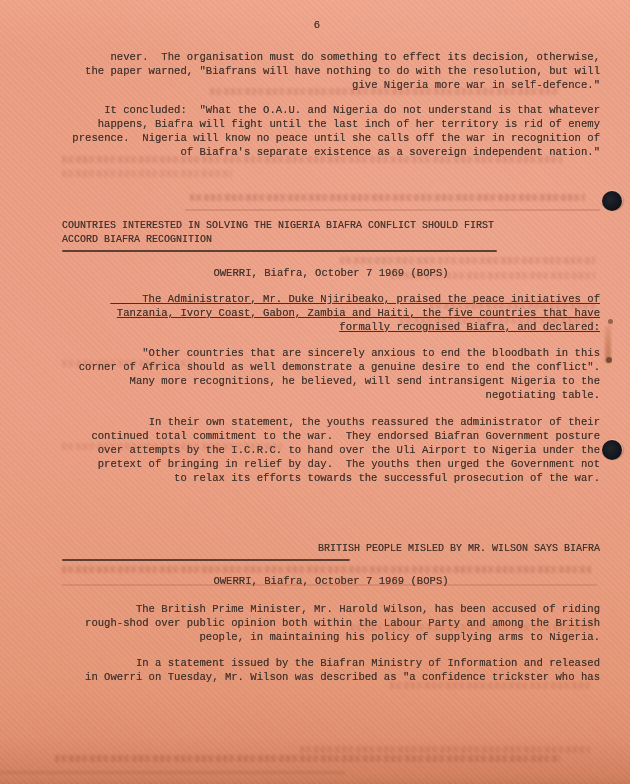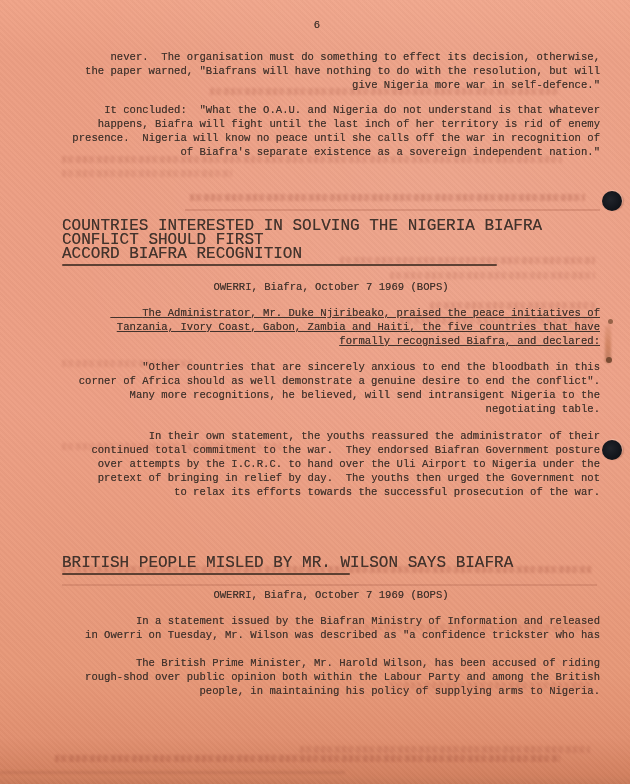--- a/index.html
+++ b/index.html
@@ -19,34 +19,34 @@
     color:#42332c;
     text-shadow:0 0 0.5px rgba(66,51,44,0.65);
   }
   .page-number{
     text-align:center;
     position:relative;
     left:-14px;
     height:14px;
   }
   .para{white-space:pre-wrap;margin:0;text-align:right;}
-  .heading{white-space:pre-line;margin:0;font-weight:normal;font-size:16px;line-height:14px;}
+  .heading{white-space:pre-line;margin:0;font-weight:normal;font-size:10px;line-height:14px;}
   .rule{height:2px;background:rgba(62,44,34,0.82);margin-top:3px;border-radius:1px;}
   .rule-1{width:435px;}
   .rule-2{width:288px;}
   .dateline{margin:8px;white-space:pre;text-align:center;}
   .mt-p1{margin-top:18px;}
   .mt-p2{margin-top:11px;}
   .mt-h1{margin-top:60px;}
   .mt-date1{margin-top:14px;}
   .mt-a1p0{margin-top:14px;}
   .mt-a1p1{margin-top:12px;text-decoration:underline;}
   .mt-a1p2{margin-top:12px;}
   .mt-a1p3{margin-top:13px;}
-  .mt-h2{margin-top:57px;}
+  .mt-h2{margin-top:57px;text-align:right;}
   .mt-date2{margin-top:13px;}
   .mt-a2p0{margin-top:14px;}
   .mt-a2p1{margin-top:12px;}
   .ghost{
     position:absolute;
     height:7px;
     filter:blur(0.8px);
     background:repeating-linear-gradient(90deg,
       rgba(146,62,45,0.42) 0 4px, rgba(146,62,45,0.06) 4px 6px,
       rgba(146,62,45,0.34) 6px 11px, rgba(146,62,45,0.05) 11px 14px,
@@ -102,25 +102,25 @@
 continued total commitment to the war.  They endorsed Biafran Government posture
 over attempts by the I.C.R.C. to hand over the Uli Airport to Nigeria under the
 pretext of bringing in relief by day.  The youths then urged the Government not
 to relax its efforts towards the successful prosecution of the war.</div>
   </section>
 
   <section>
     <h2 class="heading mt-h2">BRITISH PEOPLE MISLED BY MR. WILSON SAYS BIAFRA</h2>
     <div class="rule rule-2"></div>
     <p class="dateline mt-date2">OWERRI, Biafra, October 7 1969 (BOPS)</p>
-    <div class="para mt-a2p1">     In a statement issued by the Biafran Ministry of Information and released
-in Owerri on Tuesday, Mr. Wilson was described as "a confidence trickster who has</div>
     <div class="para mt-a2p0">     The British Prime Minister, Mr. Harold Wilson, has been accused of riding
 rough-shod over public opinion both within the Labour Party and among the British
 people, in maintaining his policy of supplying arms to Nigeria.</div>
+    <div class="para mt-a2p1">     In a statement issued by the Biafran Ministry of Information and released
+in Owerri on Tuesday, Mr. Wilson was described as "a confidence trickster who has</div>
   </section>
 
   <div id="ghost-layer">
       <div class="ghost" style="top: 88px; left: 210px; width: 350px; opacity: 0.4;"></div>
       <div class="ghost" style="top: 156px; left: 62px; width: 500px; opacity: 0.38;"></div>
       <div class="ghost" style="top: 170px; left: 62px; width: 170px; opacity: 0.3;"></div>
       <div class="ghost" style="top: 194px; left: 190px; width: 395px; opacity: 0.55;"></div>
       <div class="ghost-line" style="top: 209px; left: 185px; width: 415px; opacity: 0.5;"></div>
       <div class="ghost" style="top: 257px; left: 340px; width: 255px; opacity: 0.38;"></div>
       <div class="ghost" style="top: 272px; left: 390px; width: 205px; opacity: 0.32;"></div>

